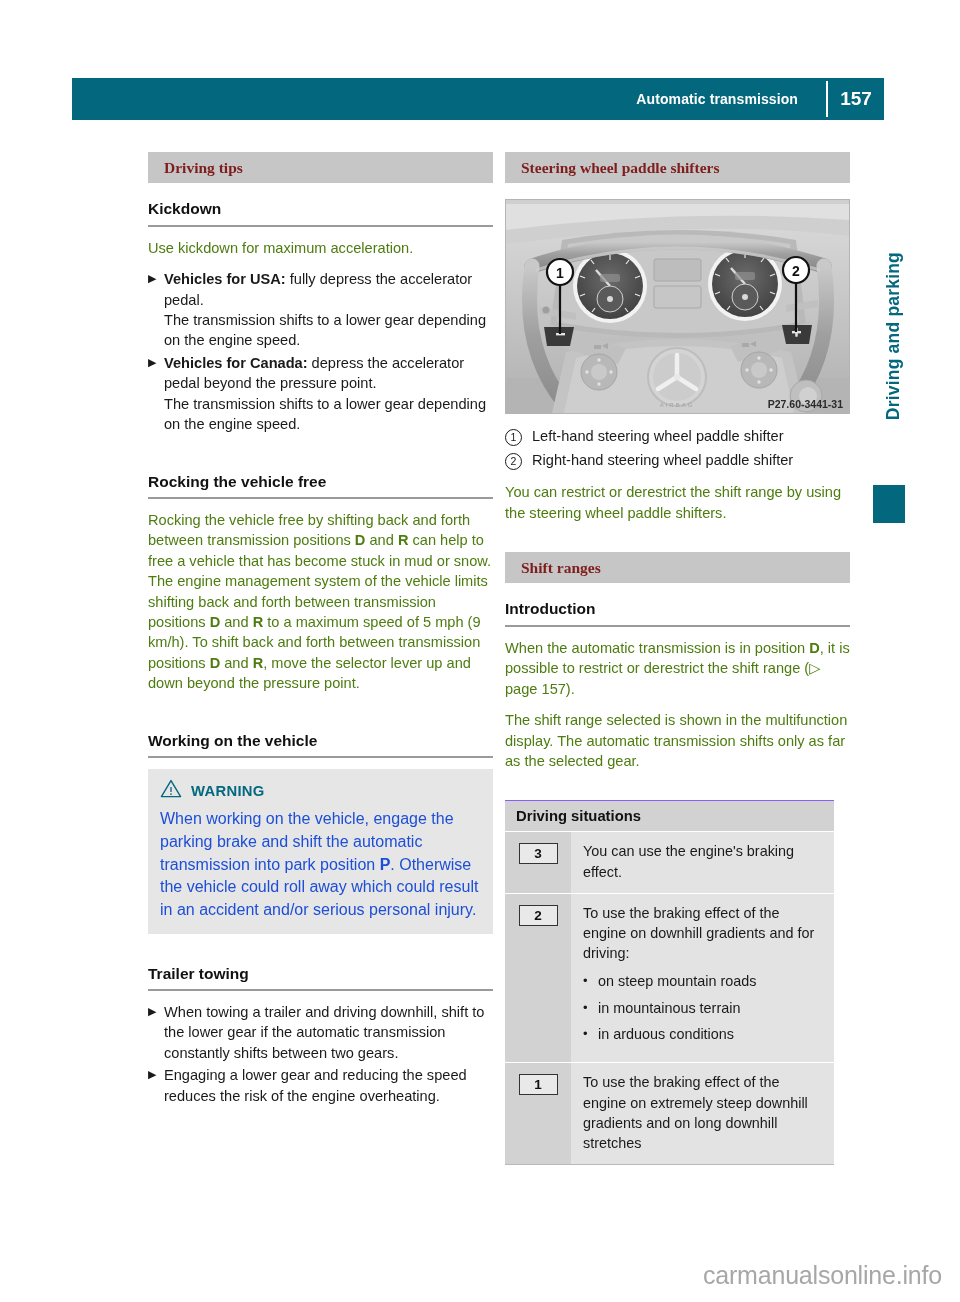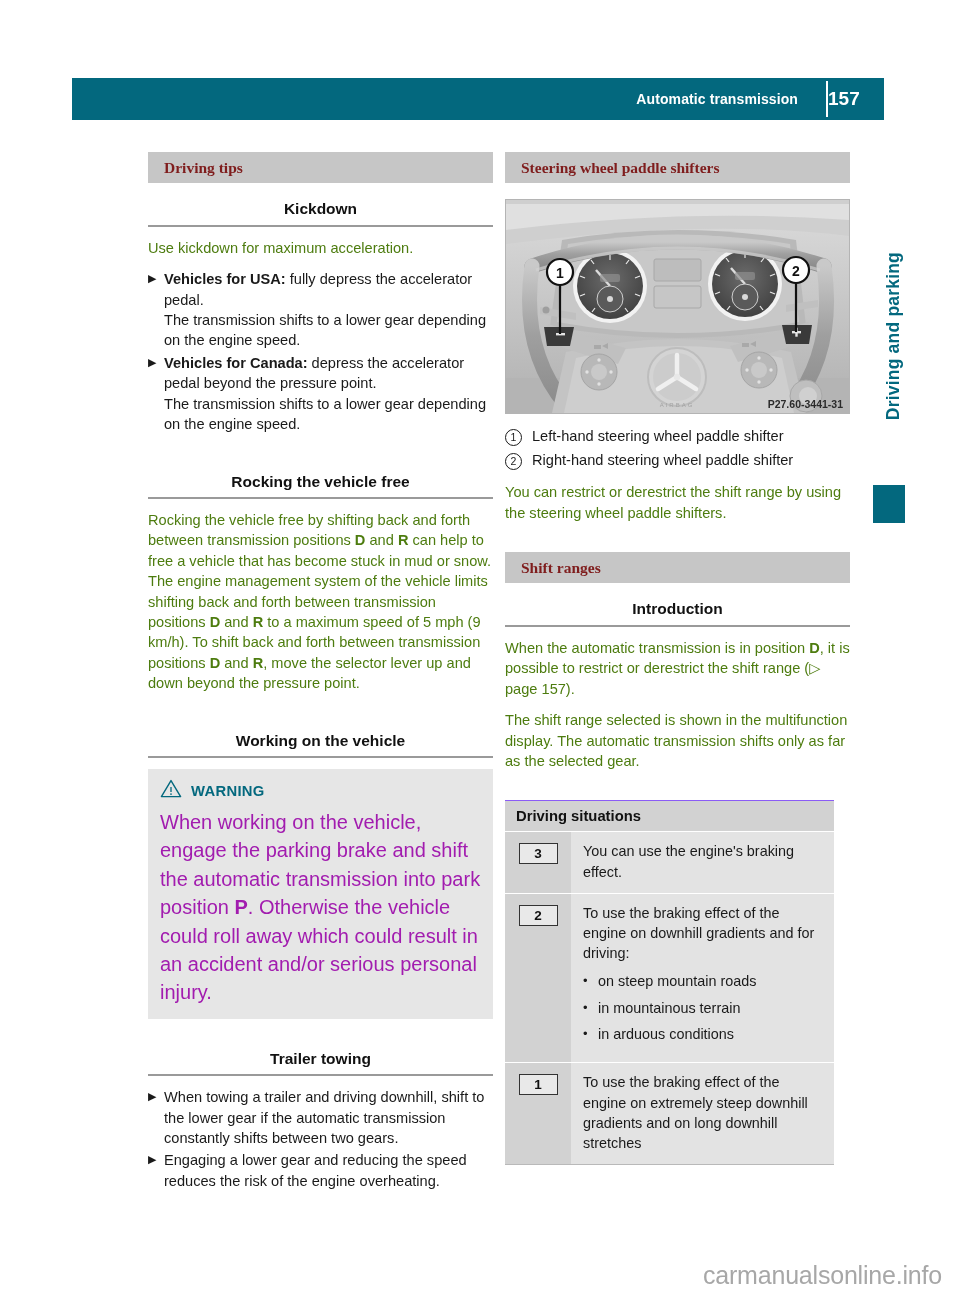--- a/index.html
+++ b/index.html
@@ -40,20 +40,21 @@
     width: 2px;
     align-self: stretch;
     background: #ffffff;
     margin: 3px 0;
   }
   .header-pageno {
     font-size: 19px;
     font-weight: bold;
     color: #ffffff;
     width: 56px;
+    text-align: center;
   }
 
   
   .col {
     position: absolute;
     top: 152px;
     width: 345px;
   }
   .col-left  { left: 148px; }
   .col-right { left: 505px; }
@@ -72,21 +73,20 @@
 
   
   .subhead {
     font-size: 15.5px;
     font-weight: bold;
     color: #111;
     border-bottom: 2px solid #9a9a9a;
     padding-bottom: 6px;
     margin: 0 0 11px 0;
     line-height: 1.25;
-    text-align: center;
   }
   .spacer-lg { height: 26px; }
   .spacer-md { height: 18px; }
 
   
   p.body {
     font-size: 14.6px;
     line-height: 1.40;
     margin: 0 0 11px 0;
     color: #4d7c0f;
@@ -122,23 +122,23 @@
     gap: 9px;
     margin-bottom: 6px;
   }
   .warnhead .wtitle {
     font-size: 14.8px;
     font-weight: bold;
     color: #03687E;
     letter-spacing: 0.3px;
   }
   .warnbody {
-    font-size: 20px;
+    font-size: 16px;
     line-height: 1.42;
-    color: #a21caf;
+    color: #1d4ed8;
   }
   .warnbody b { font-weight: bold; }
 
   
   .figure {
     width: 345px;
     margin-bottom: 12px;
     position: relative;
   }
   .fig-frame {

